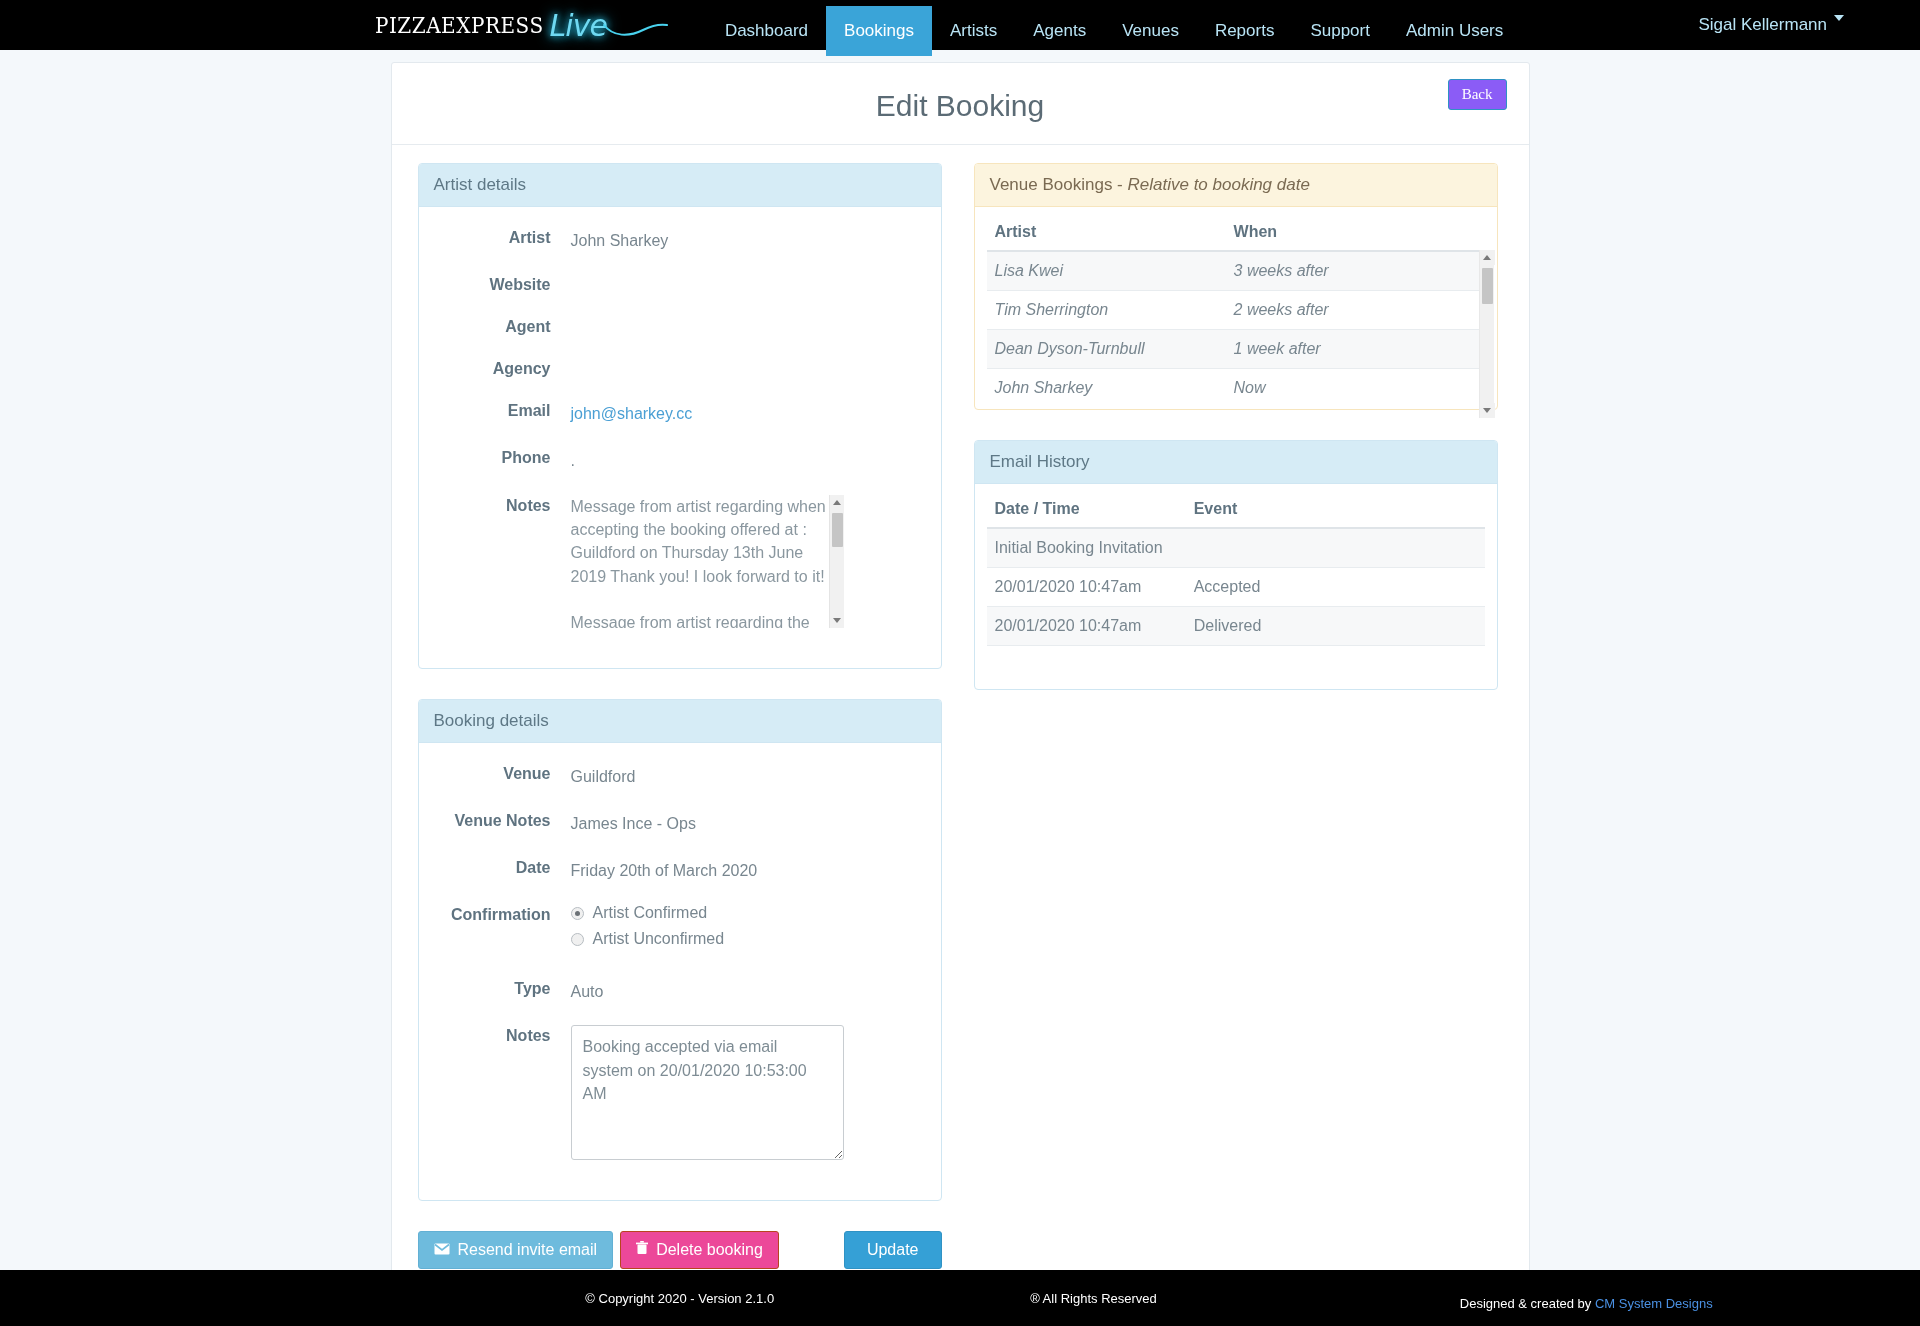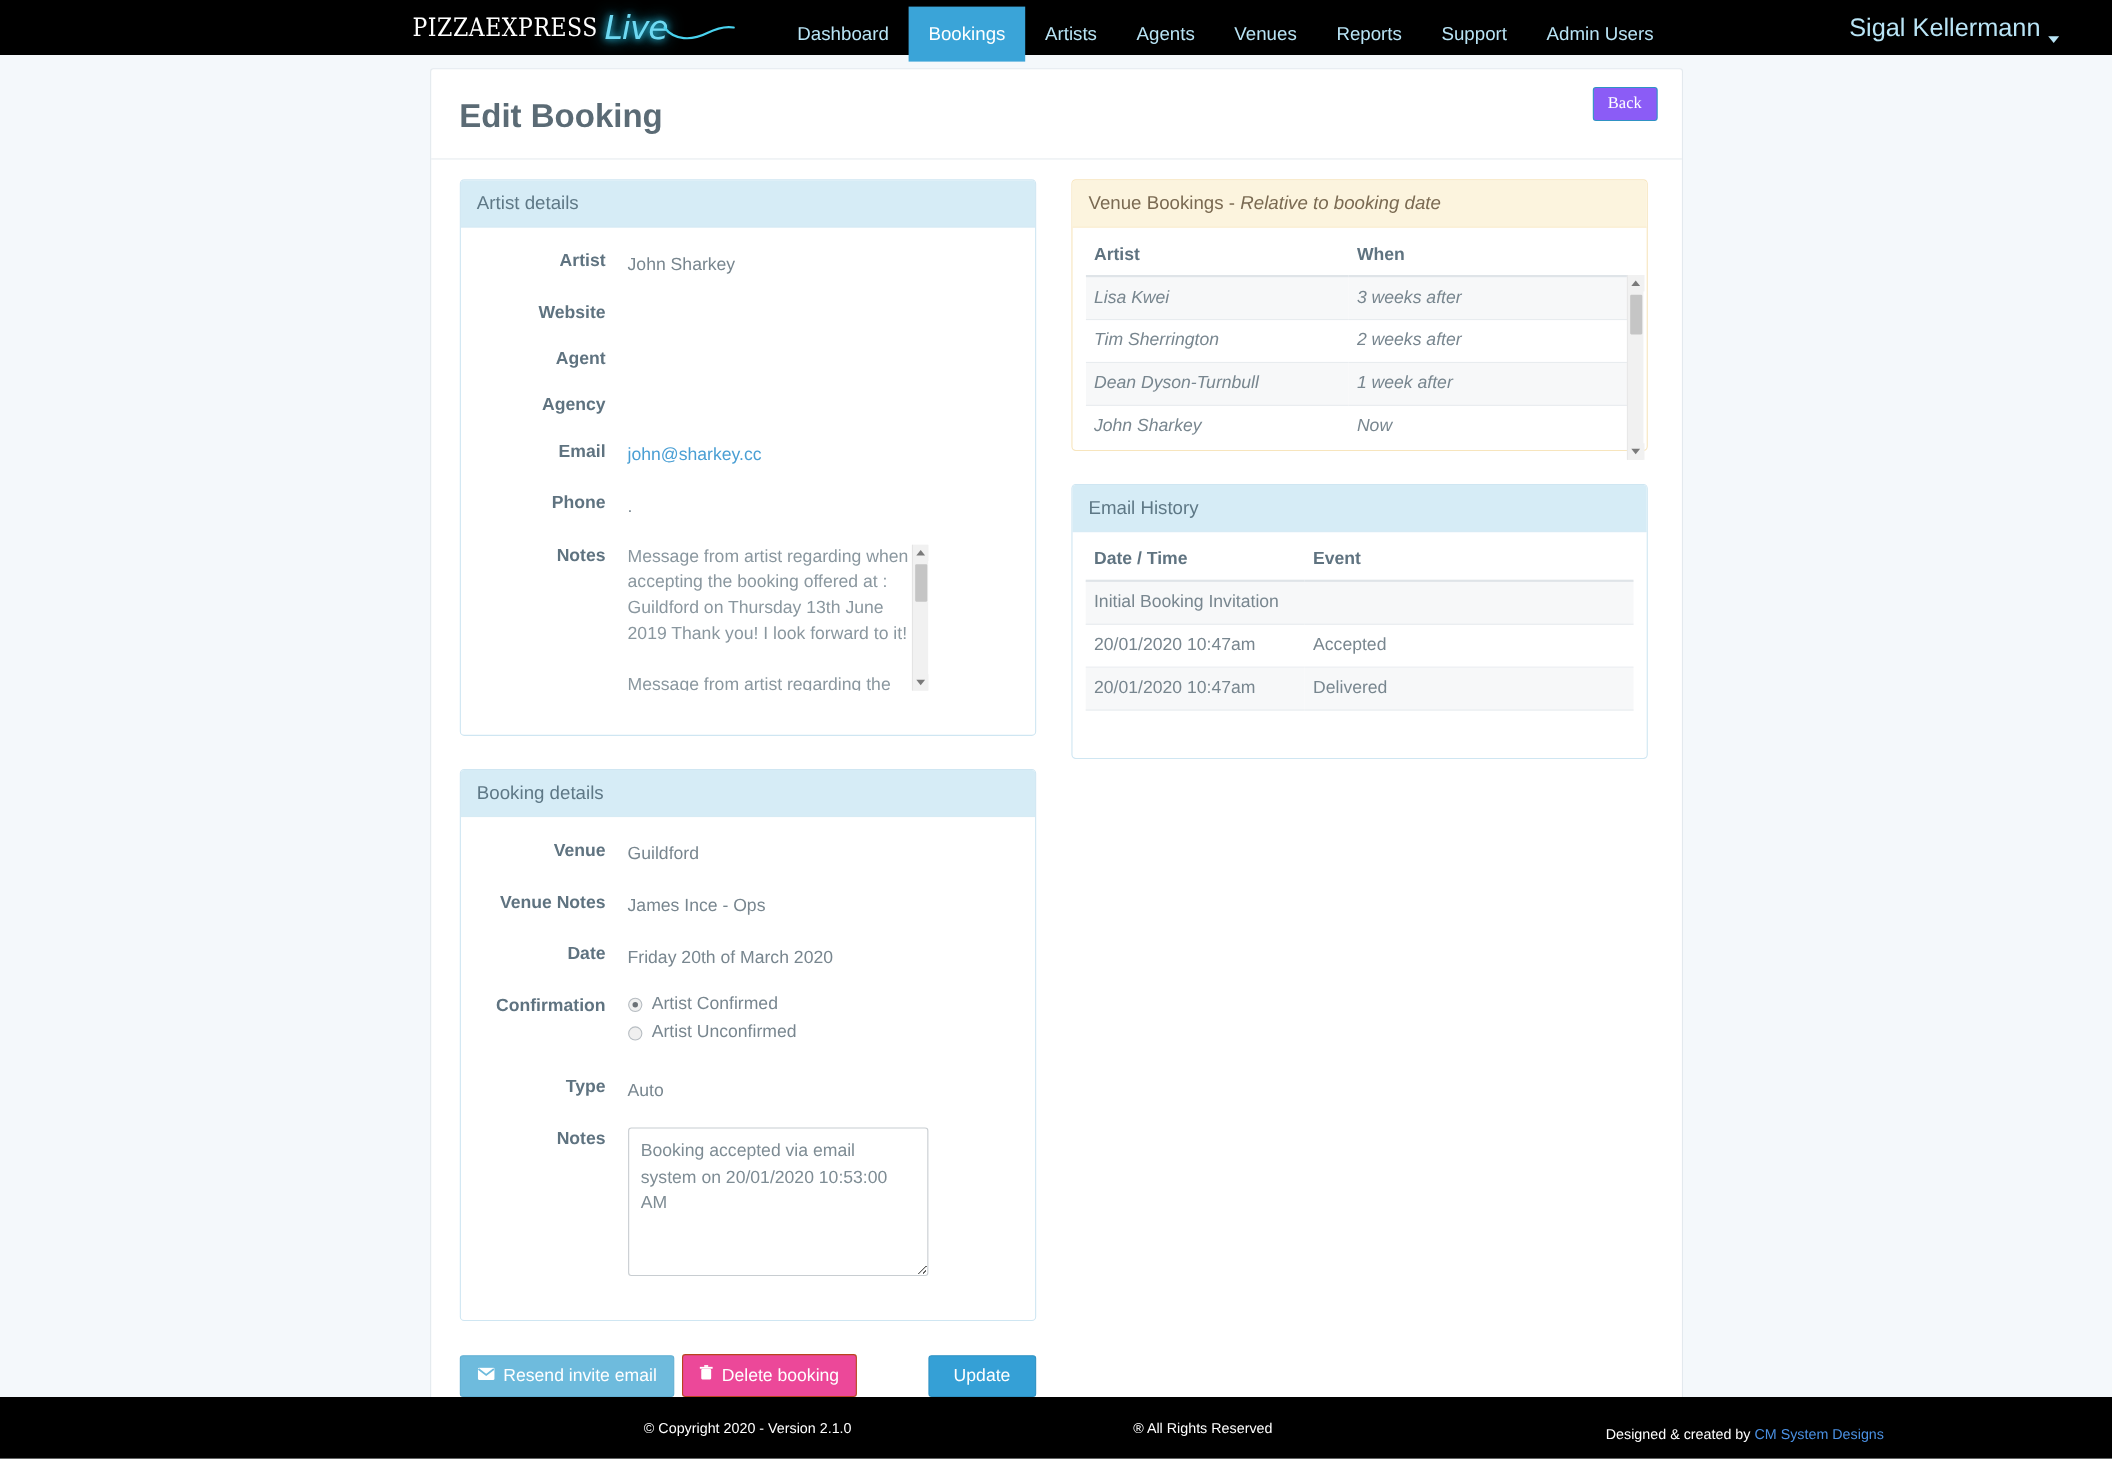--- a/index.html
+++ b/index.html
@@ -55,25 +55,25 @@
     padding: 0 18px;
     display: flex;
     align-items: center;
     height: 50px;
     white-space: nowrap;
   }
   .nav-link.active { background: #3aa4d8; color: #ffffff; }
   .nav-user {
     position: absolute;
     right: 0;
-    padding-right: 48px;
+    padding-right: 76px;
     color: #b9e4f5;
-    font-size: 23px;
+    font-size: 17px;
     display: flex;
-    align-items: flex-end;
+    align-items: flex-start;
     gap: 7px;
     cursor: pointer;
   }
   .caret {
     width: 0; height: 0;
     border-left: 5px solid transparent;
     border-right: 5px solid transparent;
     border-top: 6px solid #b9e4f5;
   }
 
@@ -86,24 +86,25 @@
     border: 1px solid #e3e9ee;
     border-radius: 3px;
   }
   .card-head {
     position: relative;
     padding: 26px 26px 22px 26px;
     border-bottom: 1px solid #e6ebef;
   }
   .page-title {
     font-size: 30px;
-    font-weight: 700;
+    font-weight: 400;
     color: #5b6b75;
     margin: 0;
     line-height: 1.1;
+    text-align: center;
   }
   .back-btn {
     position: absolute;
     top: 16px;
     right: 22px;
     background: #8b5cf6;
     color: #ffffff;
     border: 1px solid #2f92c4;
     border-radius: 3px;
     font-size: 15px;

